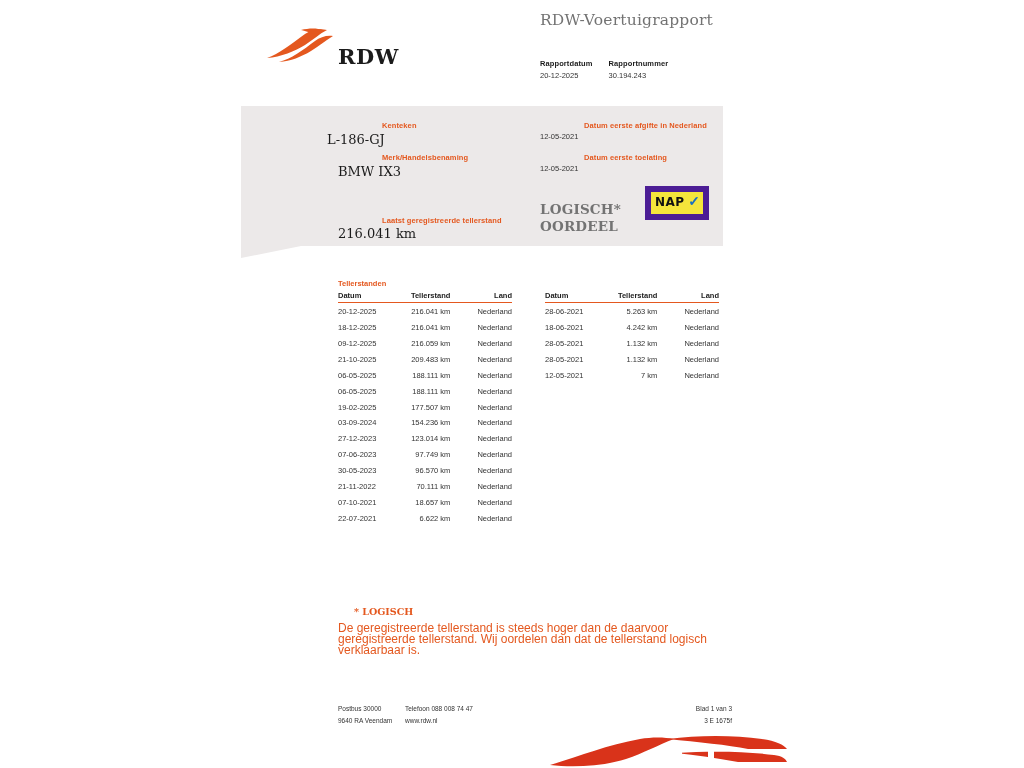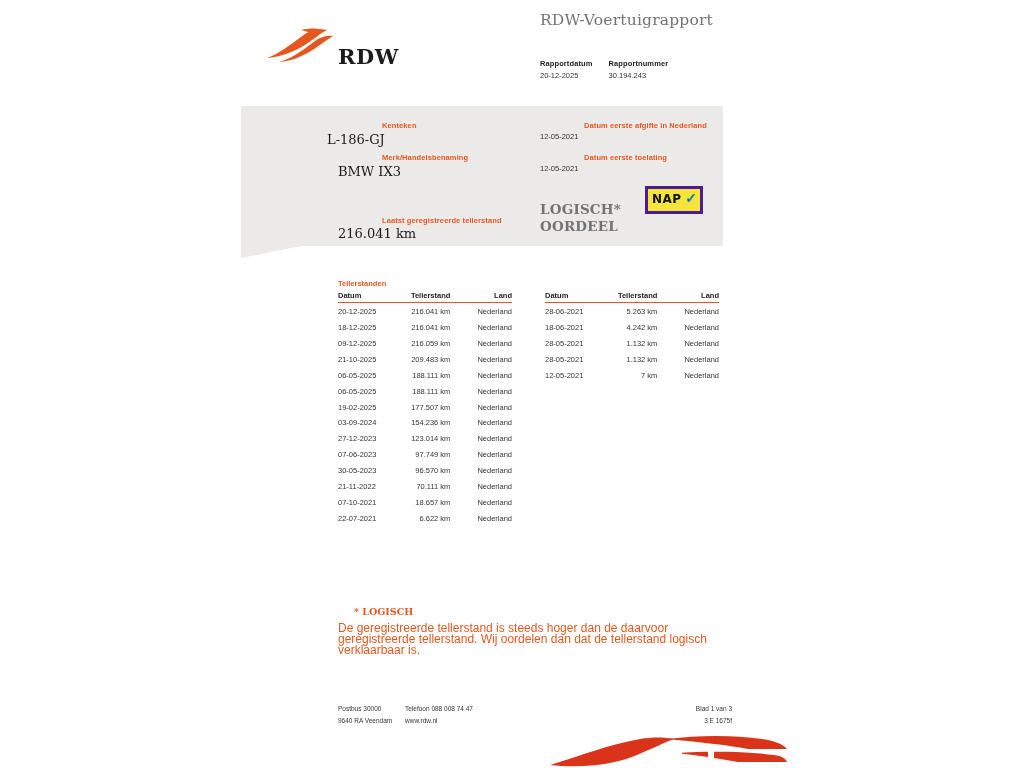--- a/index.html
+++ b/index.html
@@ -130,21 +130,21 @@
     letter-spacing: 0.2px;
     margin-top: 8px;
   }
   .nap-badge {
     position: absolute;
     left: 645px;
     top: 186px;
     width: 52px;
     height: 22px;
     background: #f5e53b;
-    border: 3px solid #4c1d95;
+    border: 6px solid #4c1d95;
   }
   .nap-text {
     position: absolute;
     left: 4px;
     top: 3px;
     font-size: 12px;
     font-weight: bold;
     color: #111;
     letter-spacing: 0.5px;
     font-family: "DejaVu Sans", sans-serif;

